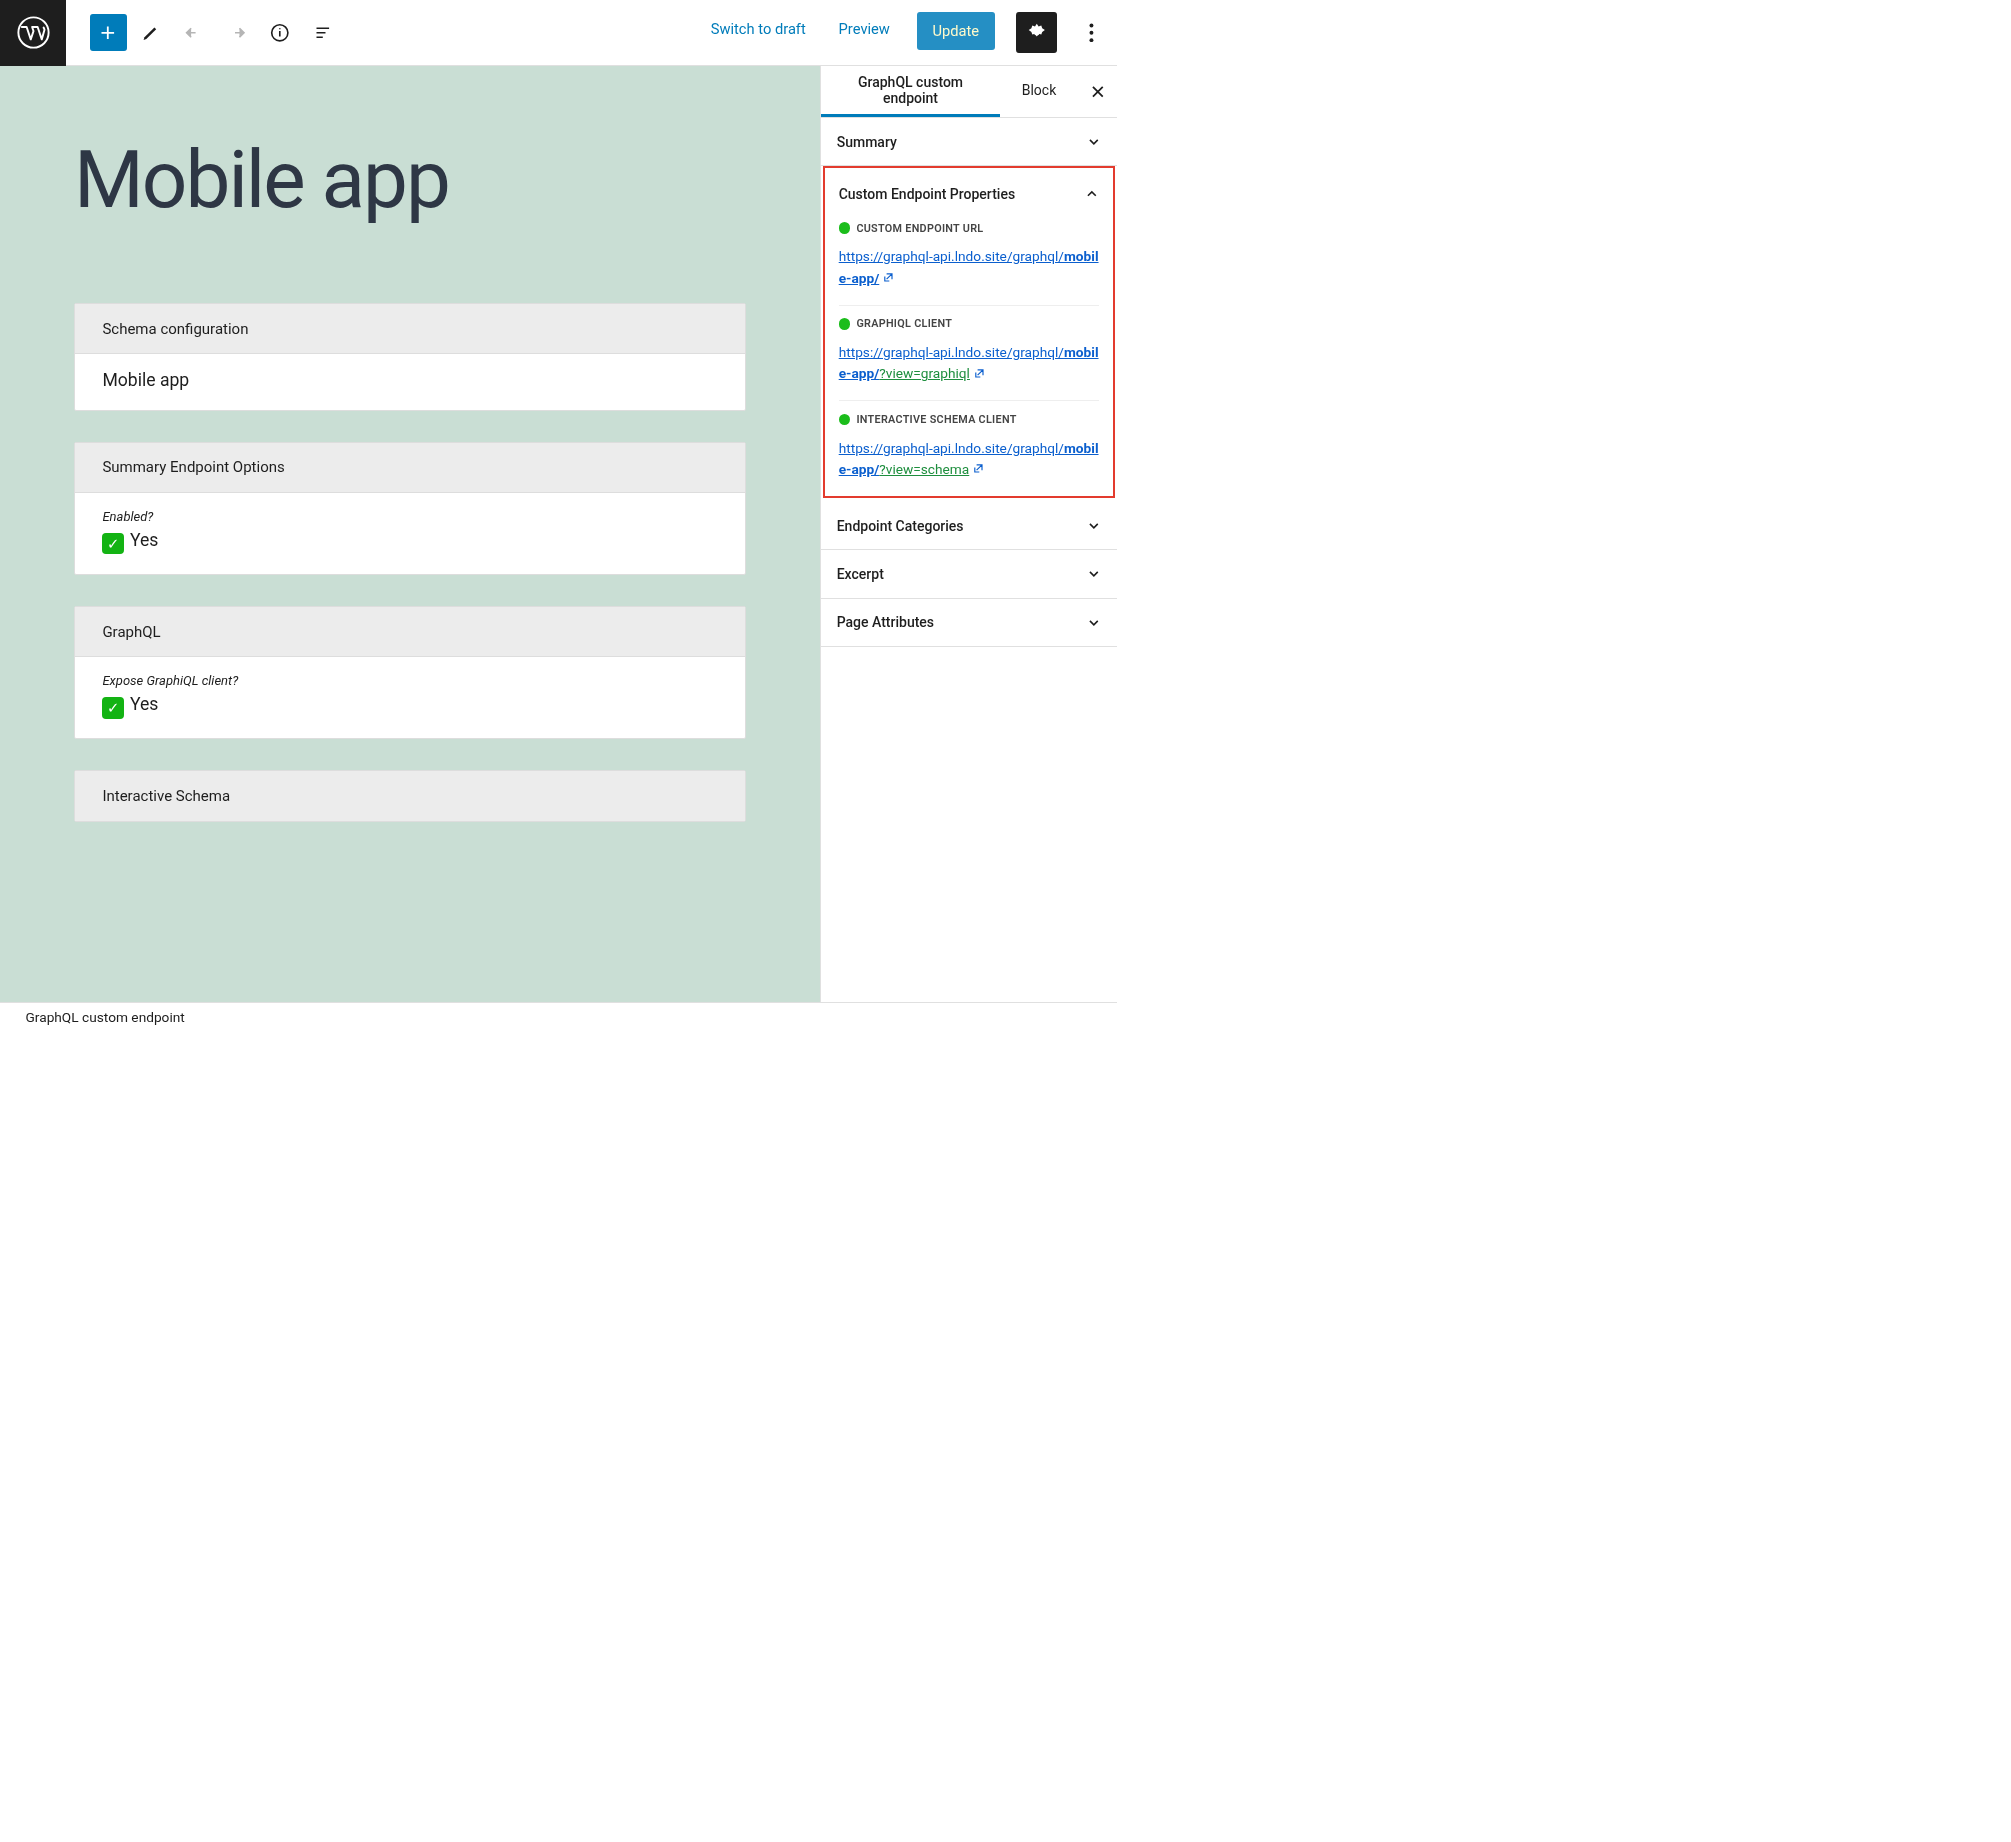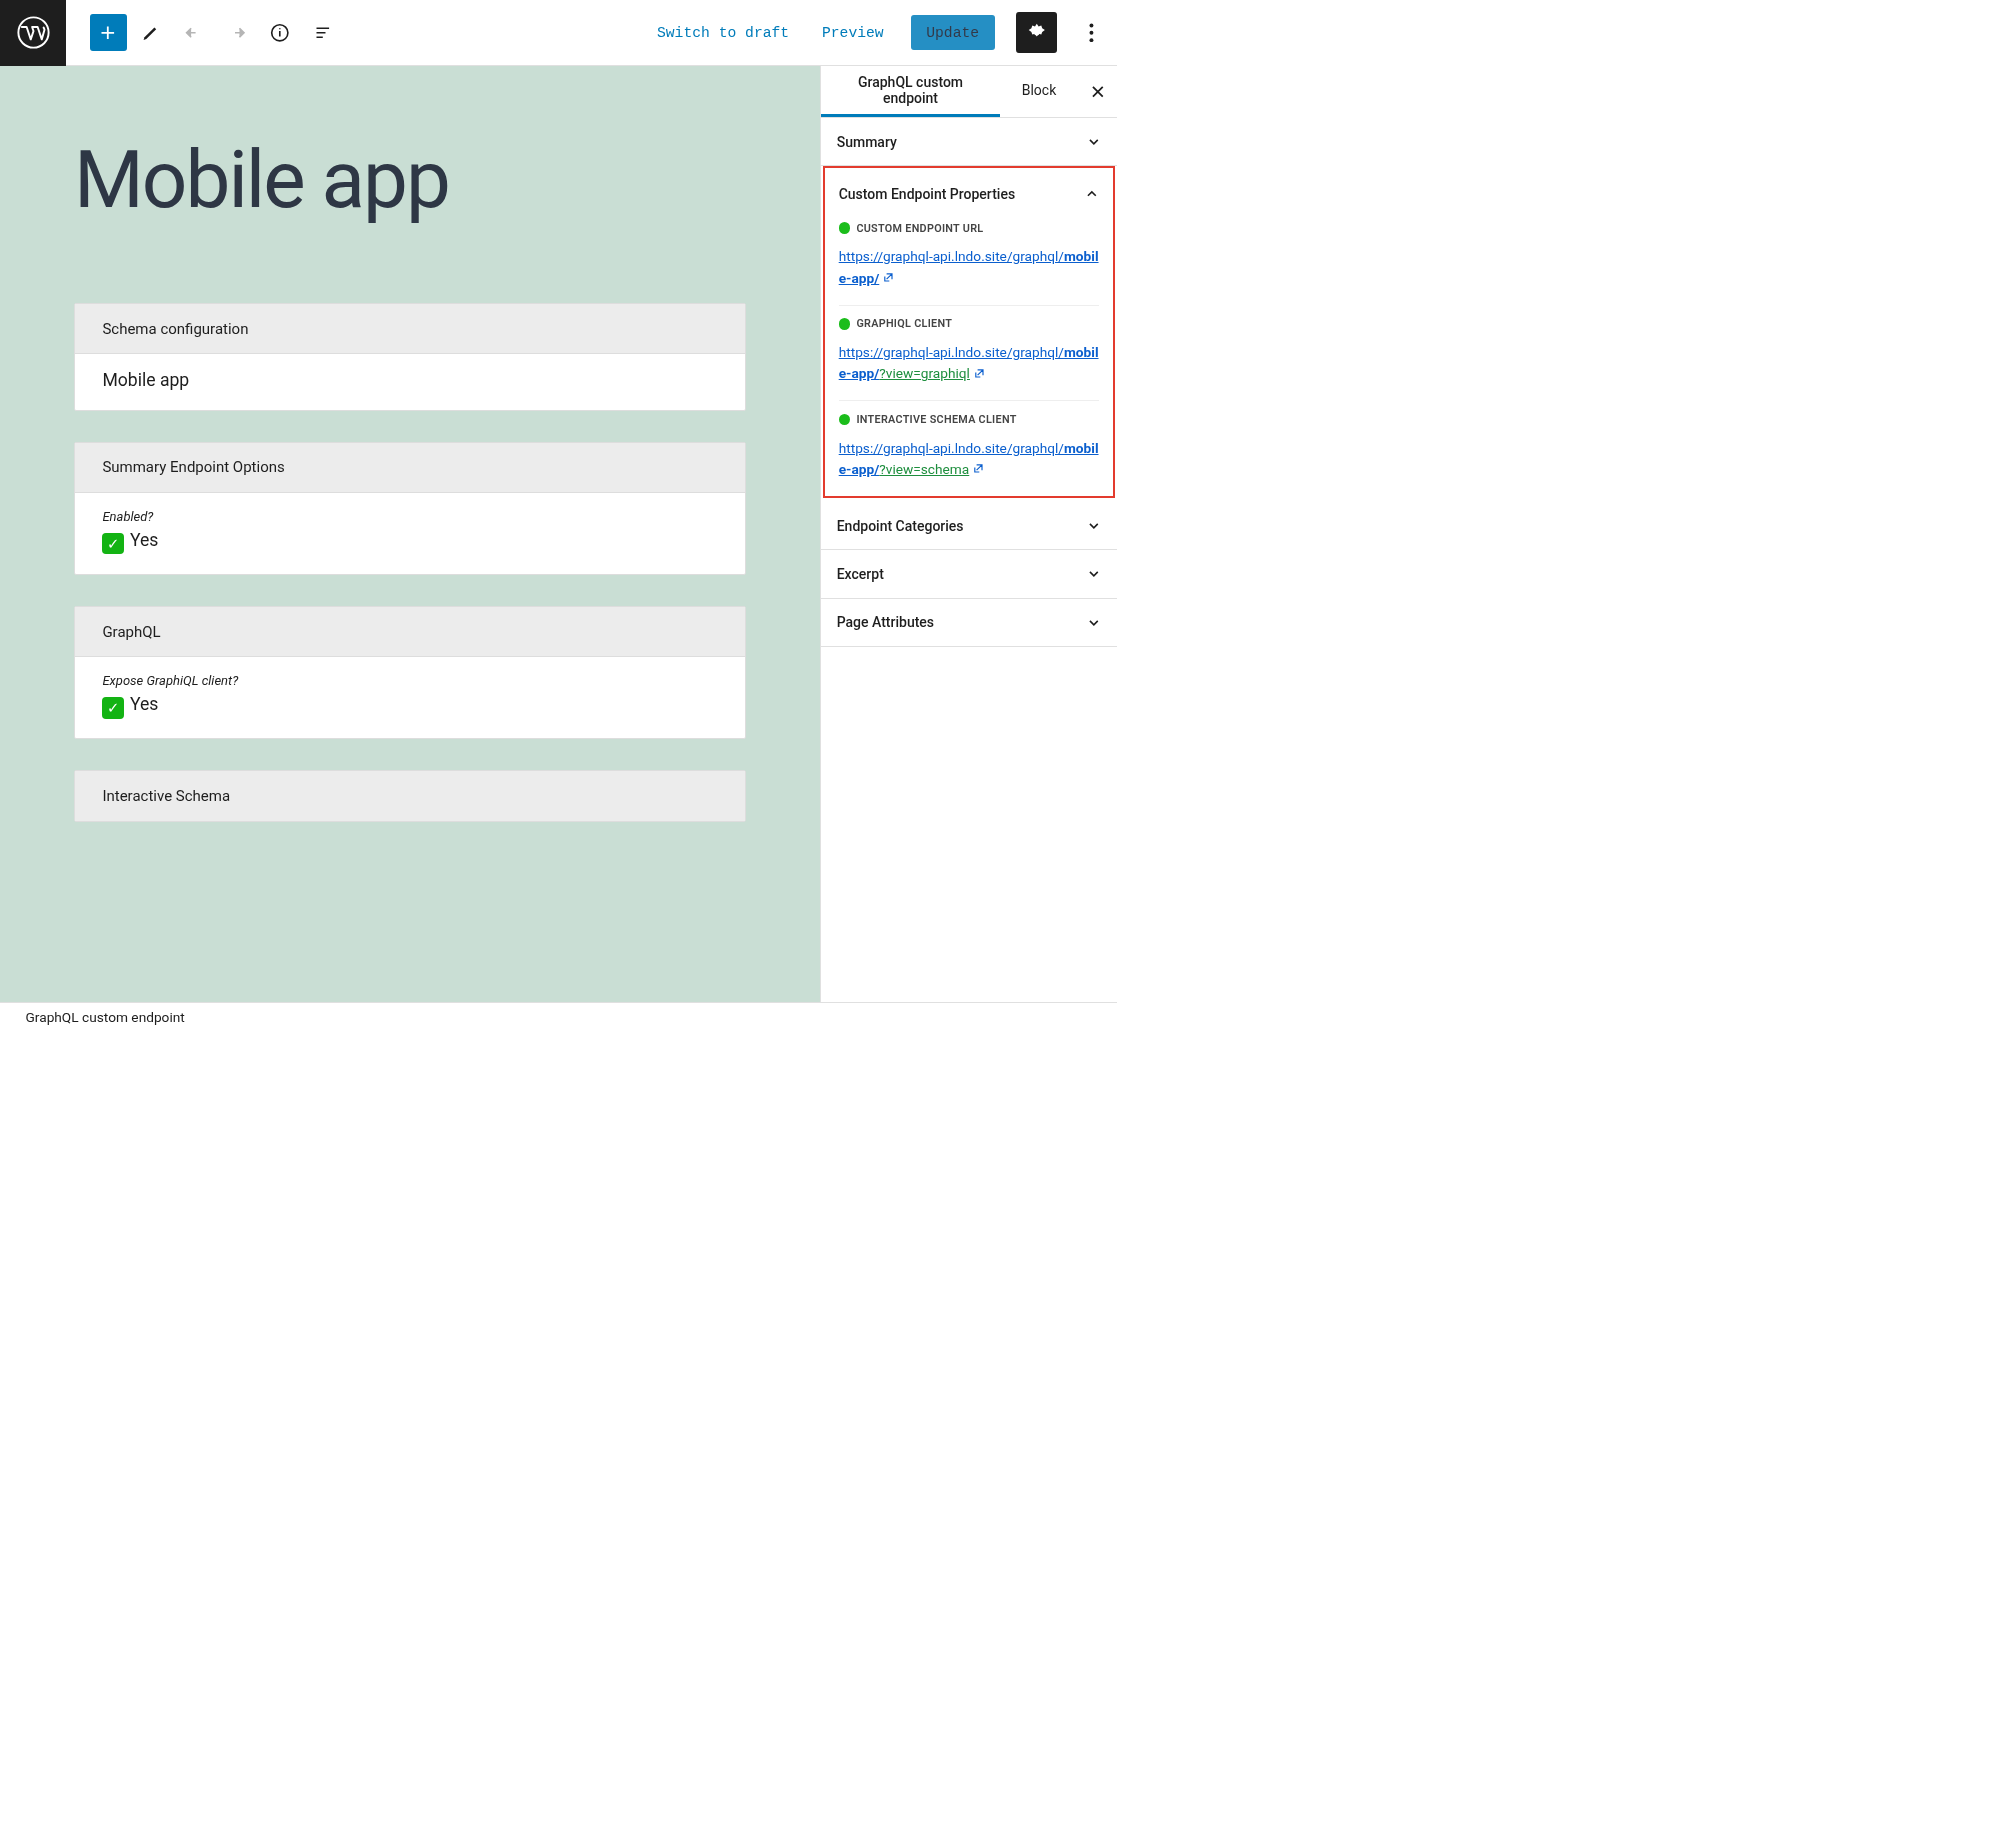--- a/index.html
+++ b/index.html
@@ -40,33 +40,32 @@
     border-radius: 2.9px;
     cursor: pointer;
   }
   .icon-btn.add-block {
     background: #007cba;
   }
   .icon-btn.disabled svg path { stroke: #b5b5b5; fill: #b5b5b5;}
   .icon-btn.disabled { cursor: default; }
   .topbar-spacer { flex: 1; }
   .topbar-right {
-    display: flex; align-items: center; gap: 21px;
+    display: flex; align-items: flex-start; gap: 21px;
     margin-right: 11.8px;
-    font-family: Liberation Mono, monospace;
   }
   .link-btn {
     color: #007cba;
     font-size: 14.7px;
     cursor: pointer;
     padding: 7.8px 5.9px;
   }
   .update-btn {
     background: #007cba;
-    color: #0f172a;
+    color: #fef9c3;
     font-size: 14.7px;
     padding: 9.8px 15.7px;
     border-radius: 2.9px;
     cursor: pointer;
     opacity: 0.85;
   }
   .settings-btn {
     width: 41px; height: 41px;
     background: #1e1e1e;
     display: flex; align-items: center; justify-content: center;

